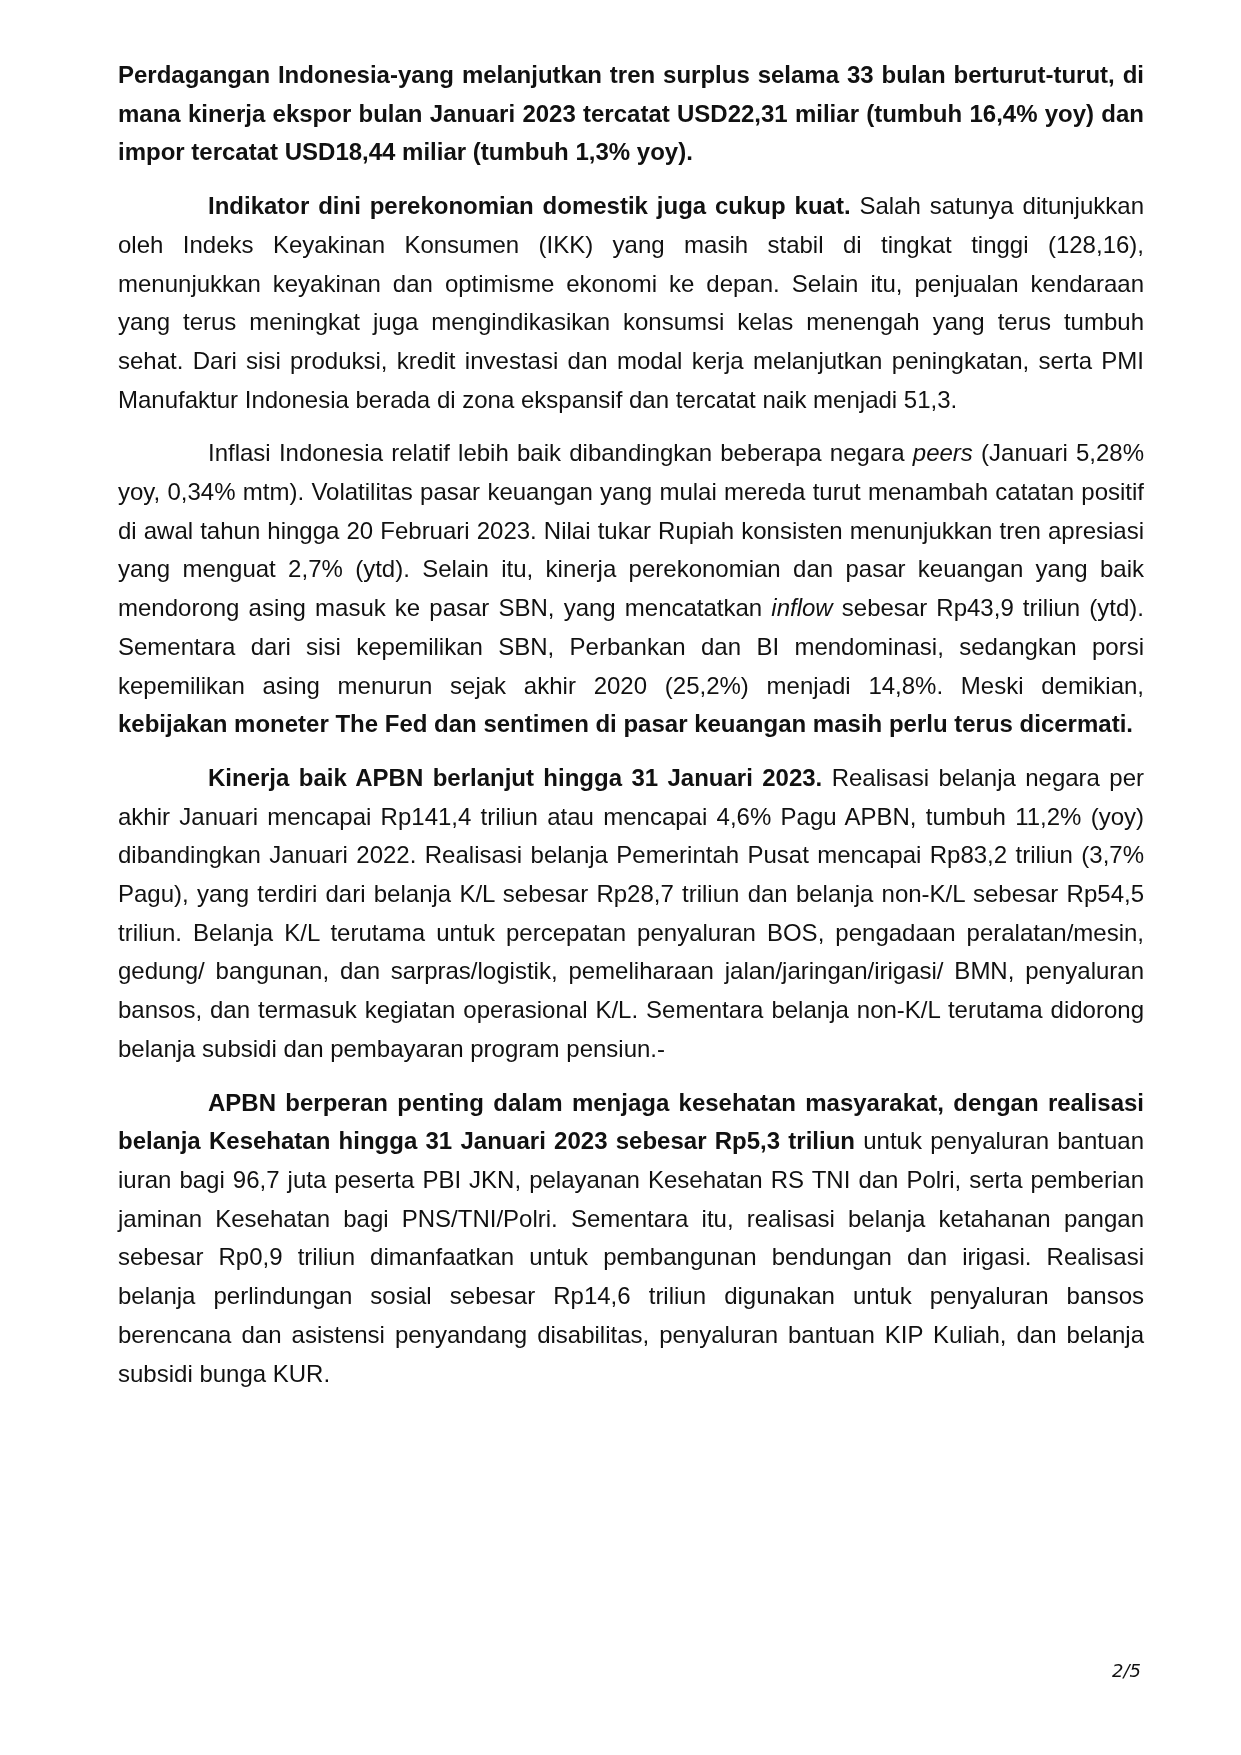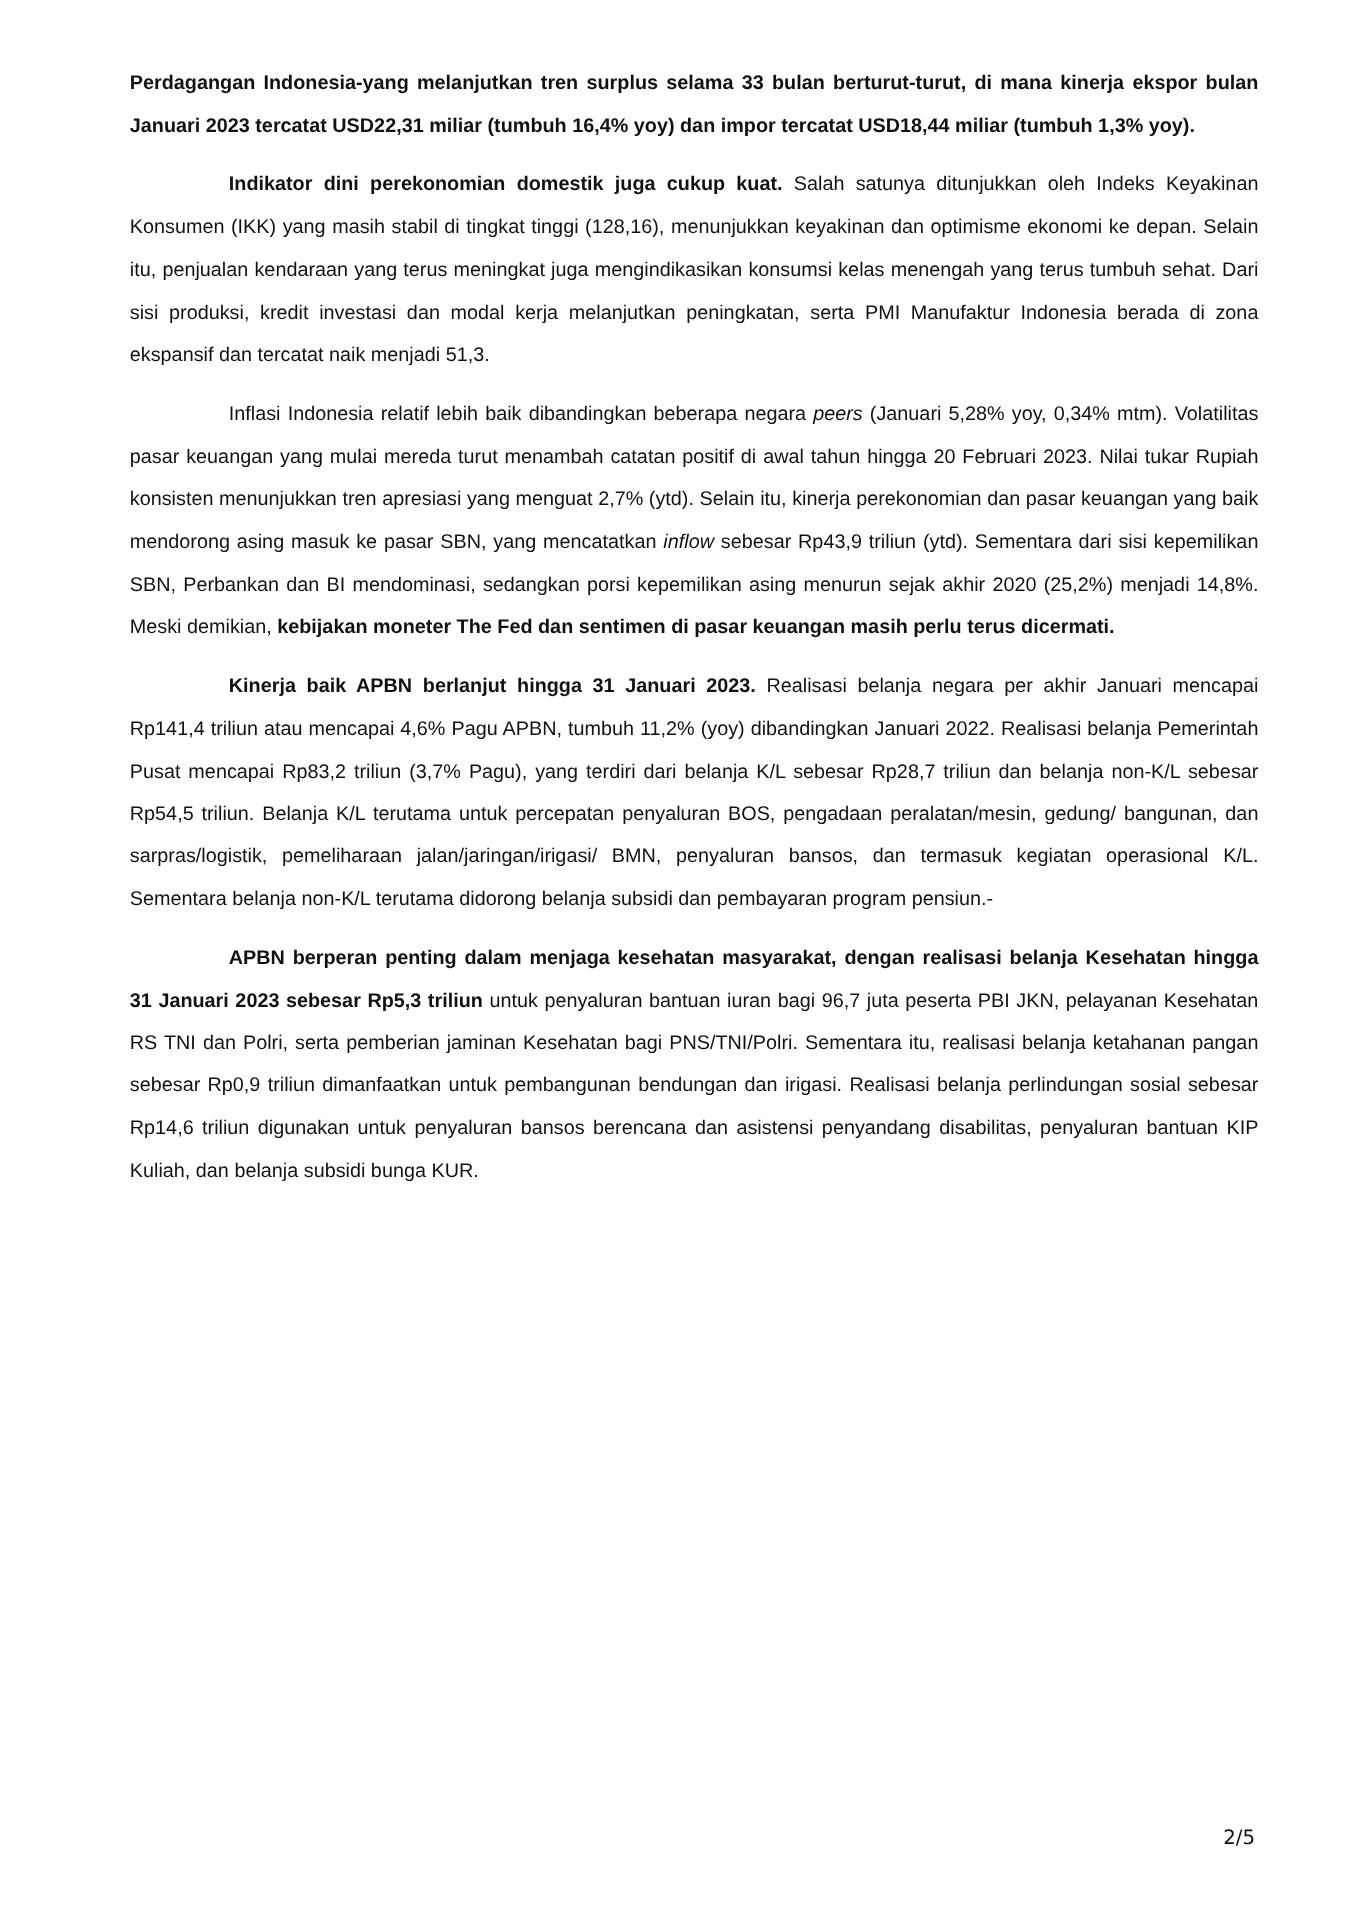--- a/index.html
+++ b/index.html
@@ -1,30 +1,30 @@
 <!DOCTYPE html>
 <html><head>
   <meta charset="utf-8">
   <style>
     html, body { margin: 0; padding: 0; background: #ffffff; }
     body { width: 1241px; height: 1755px; position: relative; overflow: hidden; }
     .page {
       position: absolute; left: 118px; top: 56px; width: 1026px;
       font-family: "Liberation Sans", sans-serif;
-      font-size: 18px; line-height: 38.7px; color: #111111;
+      font-size: 24px; line-height: 38.7px; color: #111111;
       text-align: justify;
     }
     .page p { margin: 0 0 15px 0; }
     .indent { text-indent: 90px; }
     b { font-weight: bold; }
     i { font-style: italic; }
     .heading { font-weight: bold; margin: 0 0 15px 0; }
     .page-number {
       position: absolute; left: 1112px; top: 1660px;
-      font-family: "DejaVu Sans", sans-serif; font-size: 18px; color: #111;
+      font-family: "DejaVu Sans", sans-serif; font-size: 18px; color: #111; font-style: italic;
     }
   </style>
 </head>
 <body>
 
 <div class="page">
   <p><b>Perdagangan Indonesia-yang melanjutkan tren surplus selama 33 bulan berturut-turut, di mana kinerja ekspor bulan Januari 2023 tercatat USD22,31 miliar (tumbuh 16,4% yoy) dan impor tercatat USD18,44 miliar (tumbuh 1,3% yoy).</b></p>
 
   <p class="indent"><b>Indikator dini perekonomian domestik juga cukup kuat.</b><span> Salah satunya ditunjukkan oleh Indeks Keyakinan Konsumen (IKK) yang masih stabil di tingkat tinggi (128,16), menunjukkan keyakinan dan optimisme ekonomi ke depan. Selain itu, penjualan kendaraan yang terus meningkat juga mengindikasikan konsumsi kelas menengah yang terus tumbuh sehat. Dari sisi produksi, kredit investasi dan modal kerja melanjutkan peningkatan, serta PMI Manufaktur Indonesia berada di zona ekspansif dan tercatat naik menjadi 51,3.</span></p>
 

